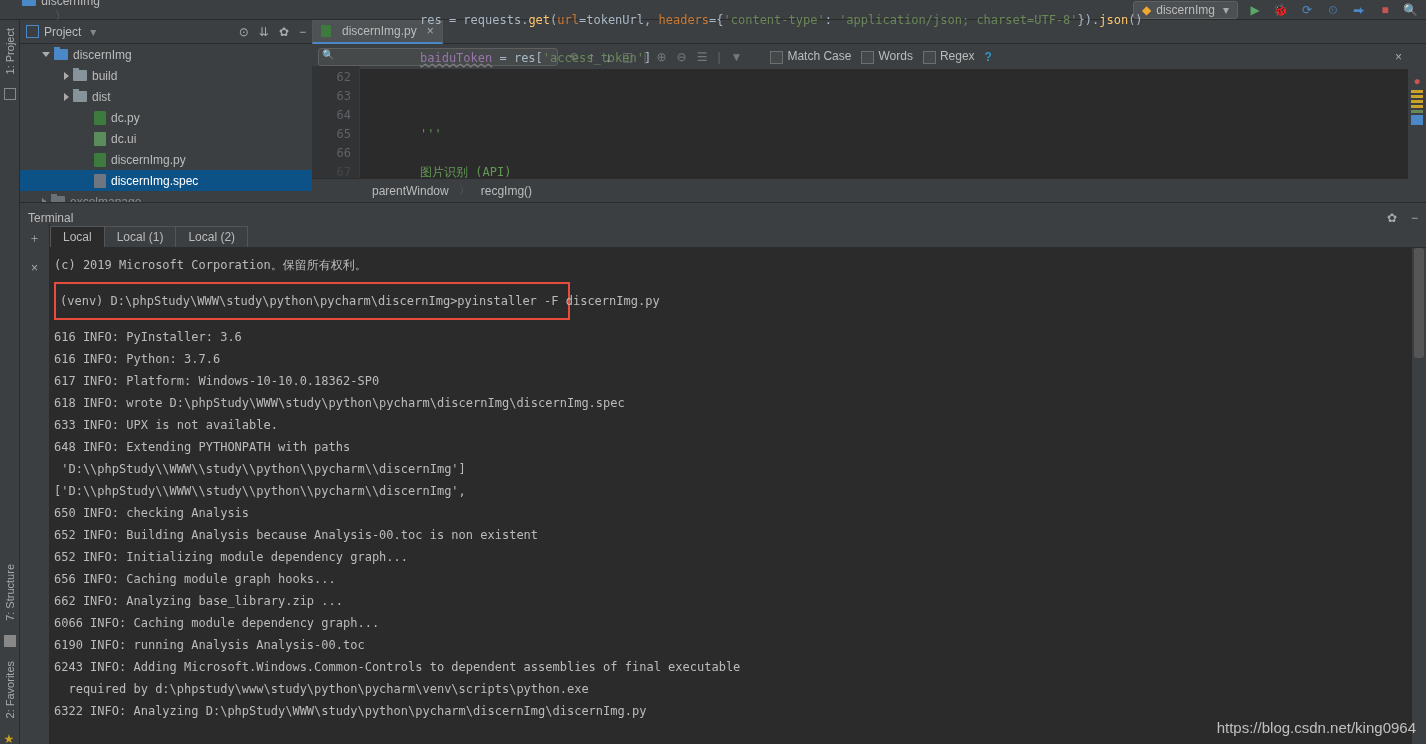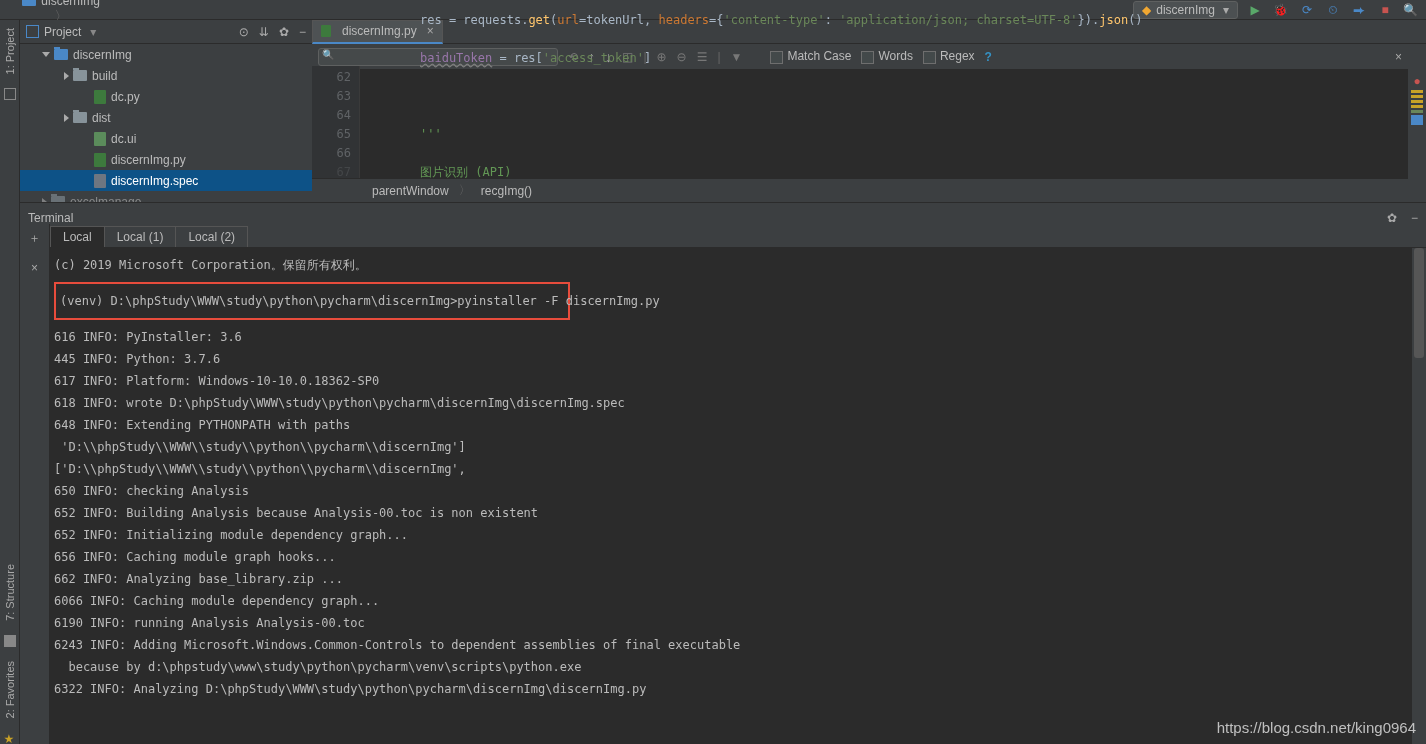--- a/index.html
+++ b/index.html
@@ -156,29 +156,29 @@
   <div class="tree-row l1">
       <span class="tri down"></span>
       <span class="folder-icon blue"></span>
       <span>discernImg</span>
     </div>
   <div class="tree-row l2">
       <span class="tri right"></span>
       <span class="folder-icon"></span>
       <span>build</span>
     </div>
+  <div class="tree-row l2">
+      <span class="tri right"></span>
+      <span class="folder-icon"></span>
+      <span>dist</span>
+    </div>
   <div class="tree-row l3">
       <span class="sp"></span>
       <span class="file-icon py"></span>
       <span>dc.py</span>
-    </div>
-  <div class="tree-row l2">
-      <span class="tri right"></span>
-      <span class="folder-icon"></span>
-      <span>dist</span>
     </div>
   <div class="tree-row l3">
       <span class="sp"></span>
       <span class="file-icon ui"></span>
       <span>dc.ui</span>
     </div>
   <div class="tree-row l3">
       <span class="sp"></span>
       <span class="file-icon py"></span>
       <span>discernImg.py</span>
@@ -272,34 +272,35 @@
 <div class="term-tabs">
   <div class="term-tab active">Local</div>
   <div class="term-tab">Local (1)</div>
   <div class="term-tab">Local (2)</div>
 </div>
 
 <div class="term-body">
   <div class="ln">(c) 2019 Microsoft Corporation。保留所有权利。</div>
   <span class="hl"><span class="ln">(venv) D:\phpStudy\WWW\study\python\pycharm\discernImg&gt;pyinstaller -F discernImg.py</span></span>
   <div class="ln">616 INFO: PyInstaller: 3.6</div>
-  <div class="ln">445 INFO: Python: 3.7.6</div>
+  <div class="ln">616 INFO: Python: 3.7.6</div>
   <div class="ln">617 INFO: Platform: Windows-10-10.0.18362-SP0</div>
   <div class="ln">618 INFO: wrote D:\phpStudy\WWW\study\python\pycharm\discernImg\discernImg.spec</div>
+  <div class="ln">633 INFO: UPX is not available.</div>
   <div class="ln">648 INFO: Extending PYTHONPATH with paths</div>
   <div class="ln"> 'D:\\phpStudy\\WWW\\study\\python\\pycharm\\discernImg']</div>
   <div class="ln">['D:\\phpStudy\\WWW\\study\\python\\pycharm\\discernImg',</div>
   <div class="ln">650 INFO: checking Analysis</div>
   <div class="ln">652 INFO: Building Analysis because Analysis-00.toc is non existent</div>
   <div class="ln">652 INFO: Initializing module dependency graph...</div>
   <div class="ln">656 INFO: Caching module graph hooks...</div>
   <div class="ln">662 INFO: Analyzing base_library.zip ...</div>
   <div class="ln">6066 INFO: Caching module dependency graph...</div>
   <div class="ln">6190 INFO: running Analysis Analysis-00.toc</div>
   <div class="ln">6243 INFO: Adding Microsoft.Windows.Common-Controls to dependent assemblies of final executable</div>
-  <div class="ln">  because by d:\phpstudy\www\study\python\pycharm\venv\scripts\python.exe</div>
+  <div class="ln">  required by d:\phpstudy\www\study\python\pycharm\venv\scripts\python.exe</div>
   <div class="ln">6322 INFO: Analyzing D:\phpStudy\WWW\study\python\pycharm\discernImg\discernImg.py</div>
 </div>
 <div class="sbar">
     <div class="thumb"></div>
   </div>
 
 <div class="wm">https://blog.csdn.net/king0964</div>
 
 </body></html>

